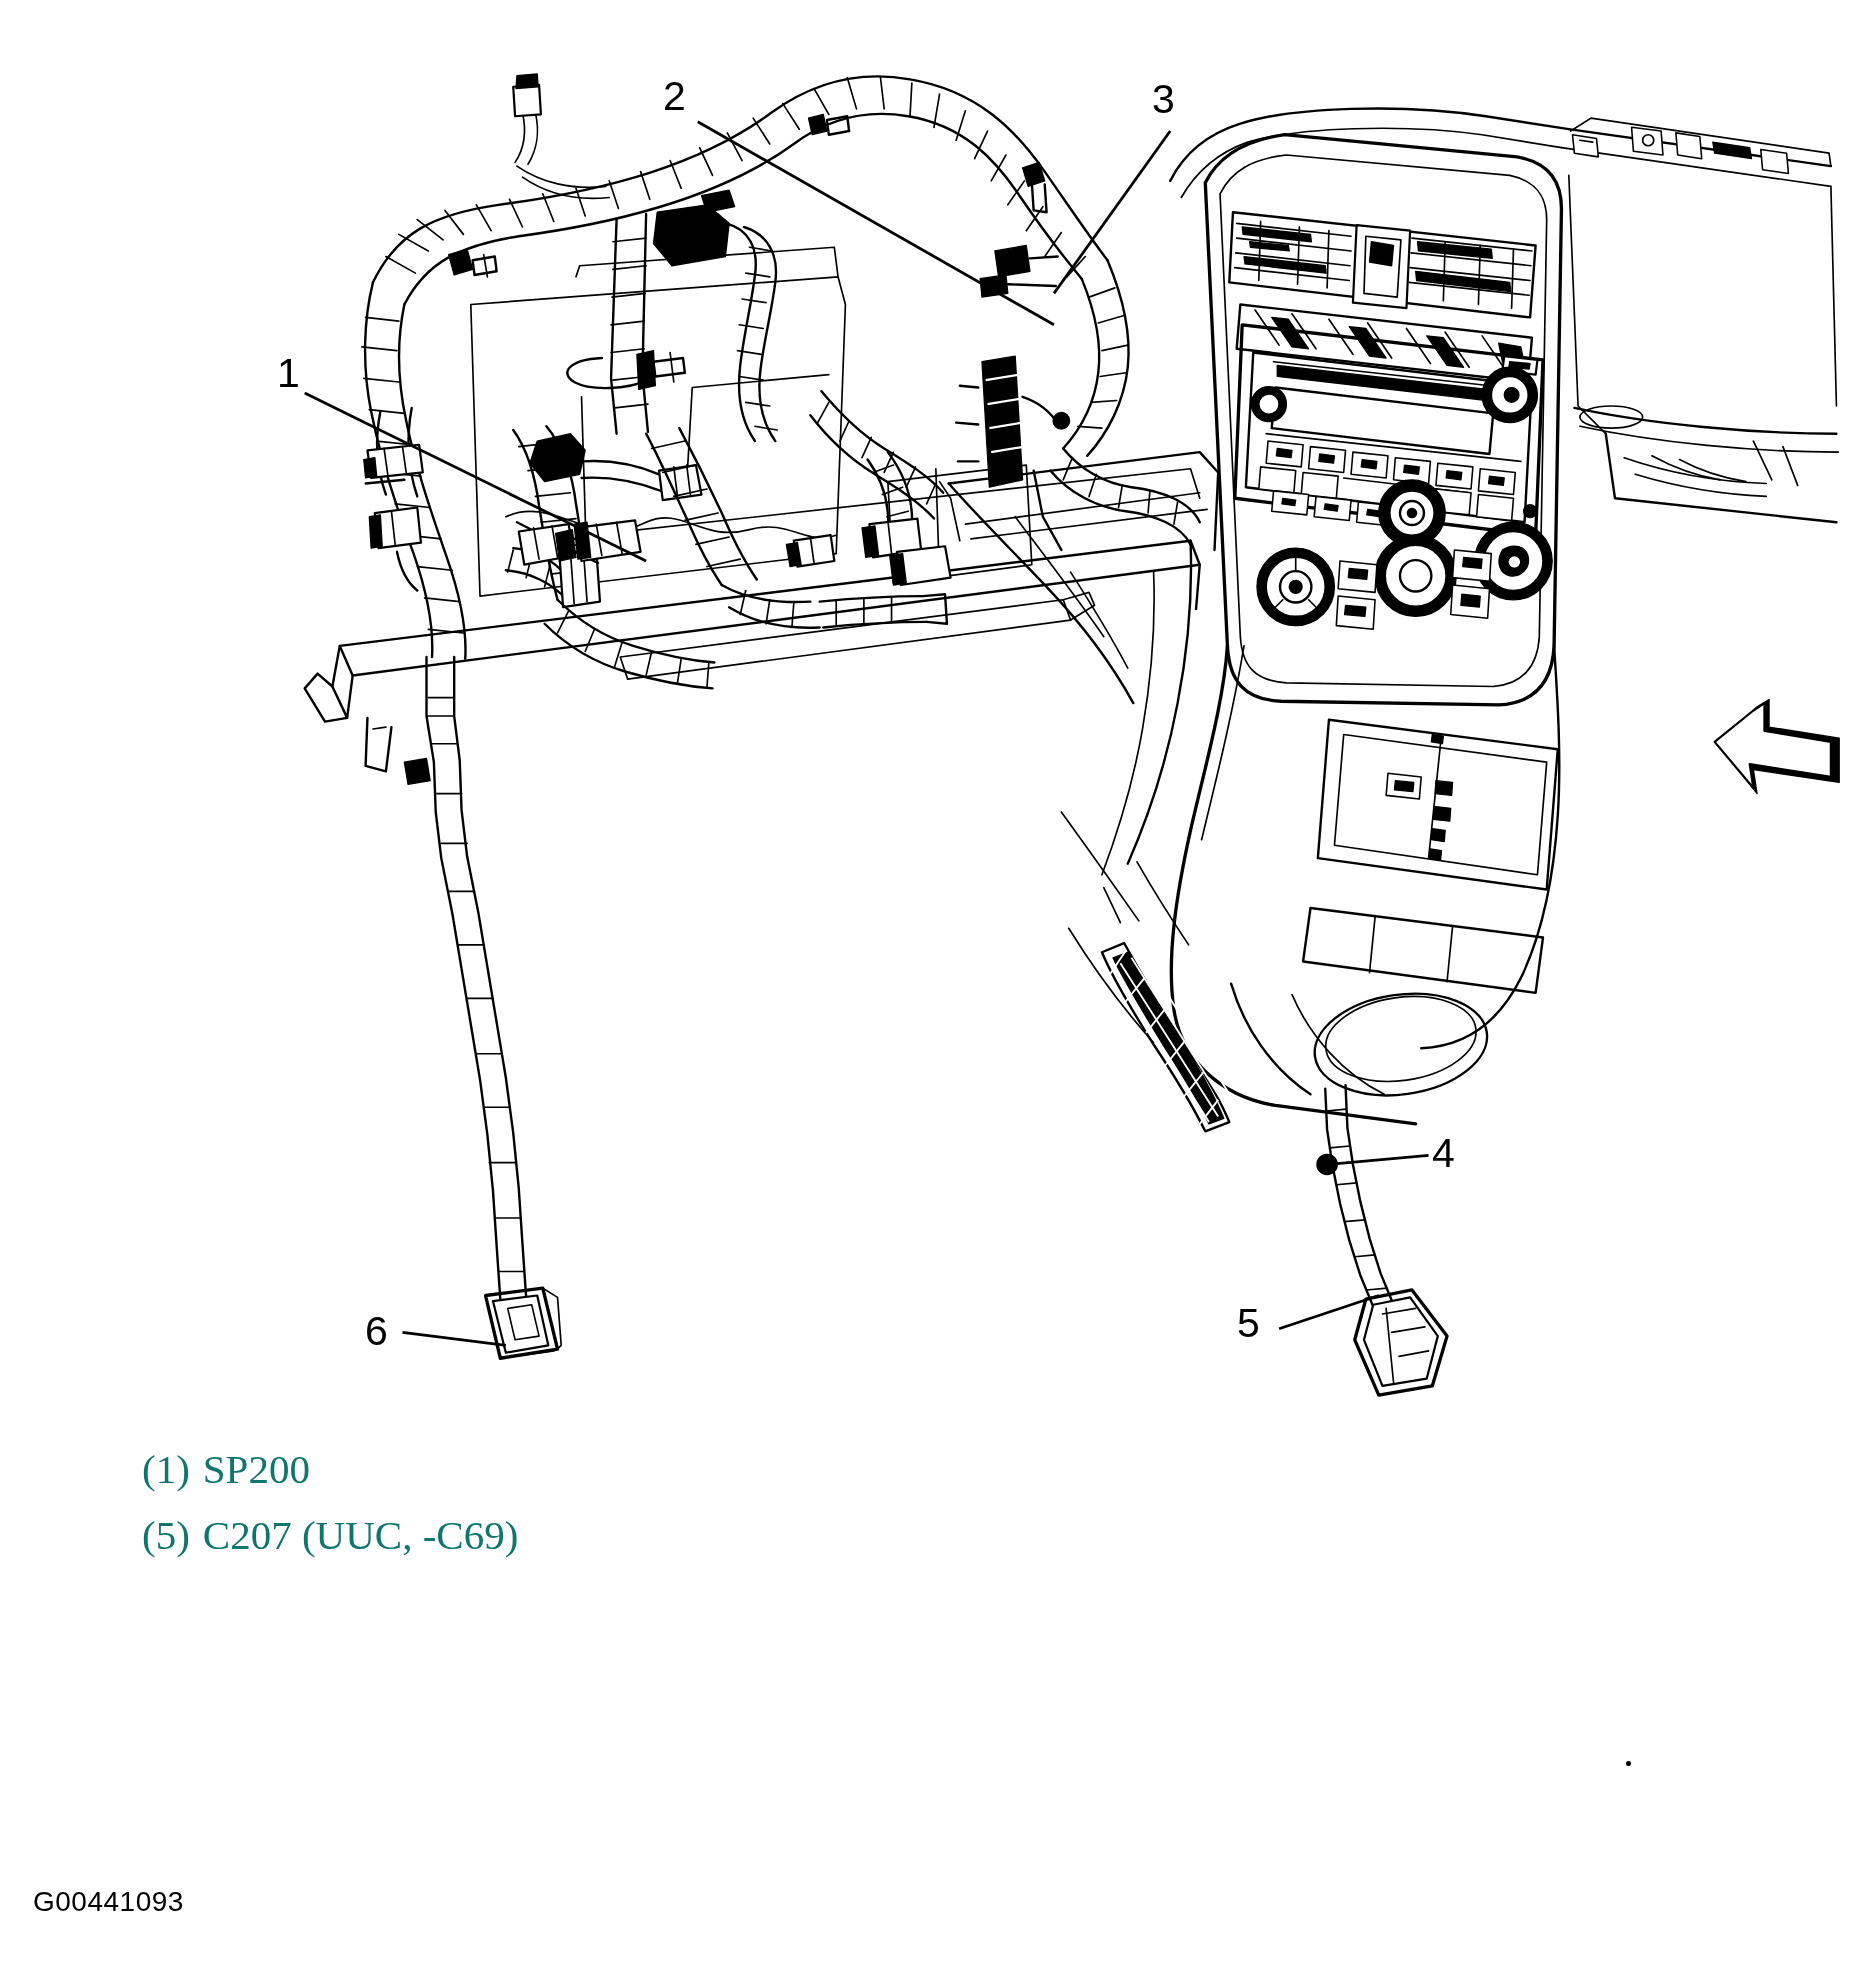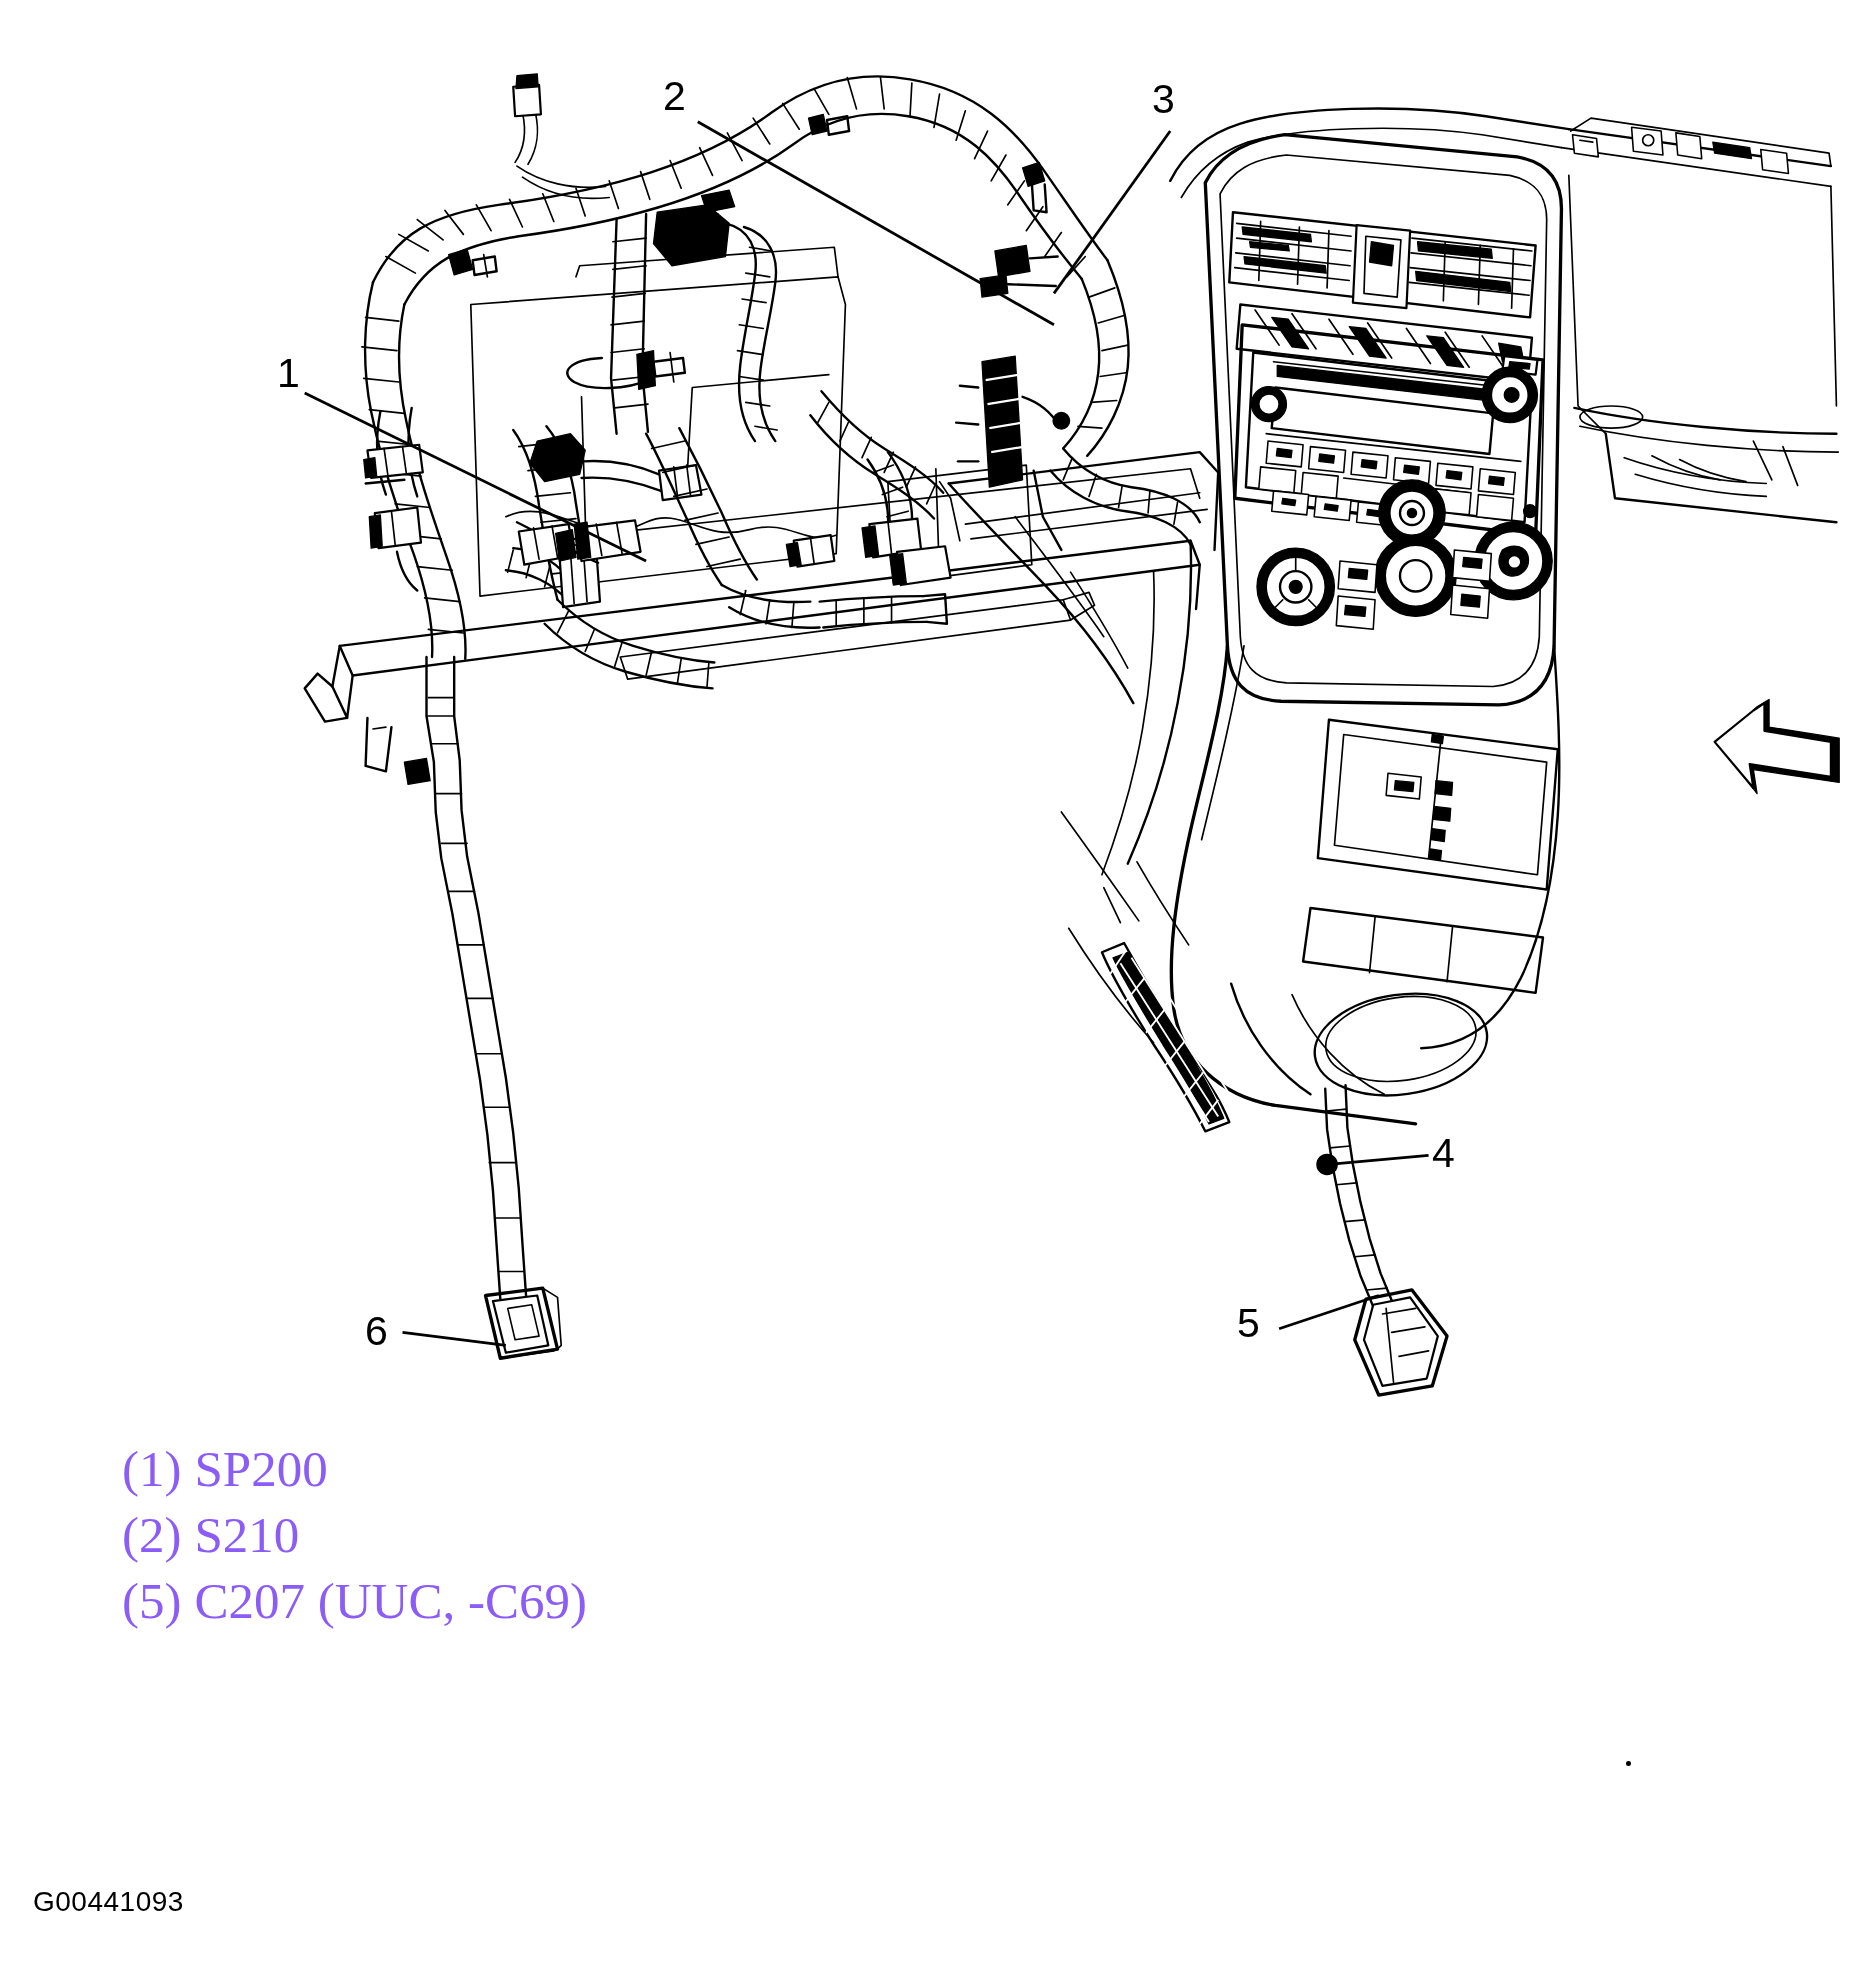--- a/index.html
+++ b/index.html
@@ -60,24 +60,25 @@
 
   
   #legend {
     position: absolute;
     left: 122px;
     top: 1436px;
     width: 831px;
   }
   .legend-row {
     font-family: "Liberation Serif", serif;
-    font-size: 51px;
+    font-size: 41px;
     line-height: 66px;
-    color: #8b5cf6;
+    color: #0f766e;
     white-space: nowrap;
+    margin-left: 20px;
   }
   .legend-num { margin-right: 13px; }
 
   
   #figure-id {
     position: absolute;
     left: 33px;
     top: 1886px;
     font-family: "Liberation Sans", sans-serif;
     font-size: 28px;
@@ -694,23 +695,20 @@
     <path class="leader" d="M1386 1440 L1494 1404"></path>
     <path class="leader" d="M1432 1448 L1384 1438" style="display:none"></path>
     <path class="leader" d="M436 1444 L548 1458"></path>
   </svg>
 
   <div id="legend">
     <div class="legend-row">
       <span class="legend-num">(1)</span><span>SP200</span>
     </div>
     <div class="legend-row">
-      <span class="legend-num">(2)</span><span>S210</span>
-    </div>
-    <div class="legend-row">
       <span class="legend-num">(5)</span><span>C207 (UUC, -C69)</span>
     </div>
   </div>
 
   <div id="figure-id">G00441093</div>
 
   <div id="speck"></div>
 
 </div>
 

